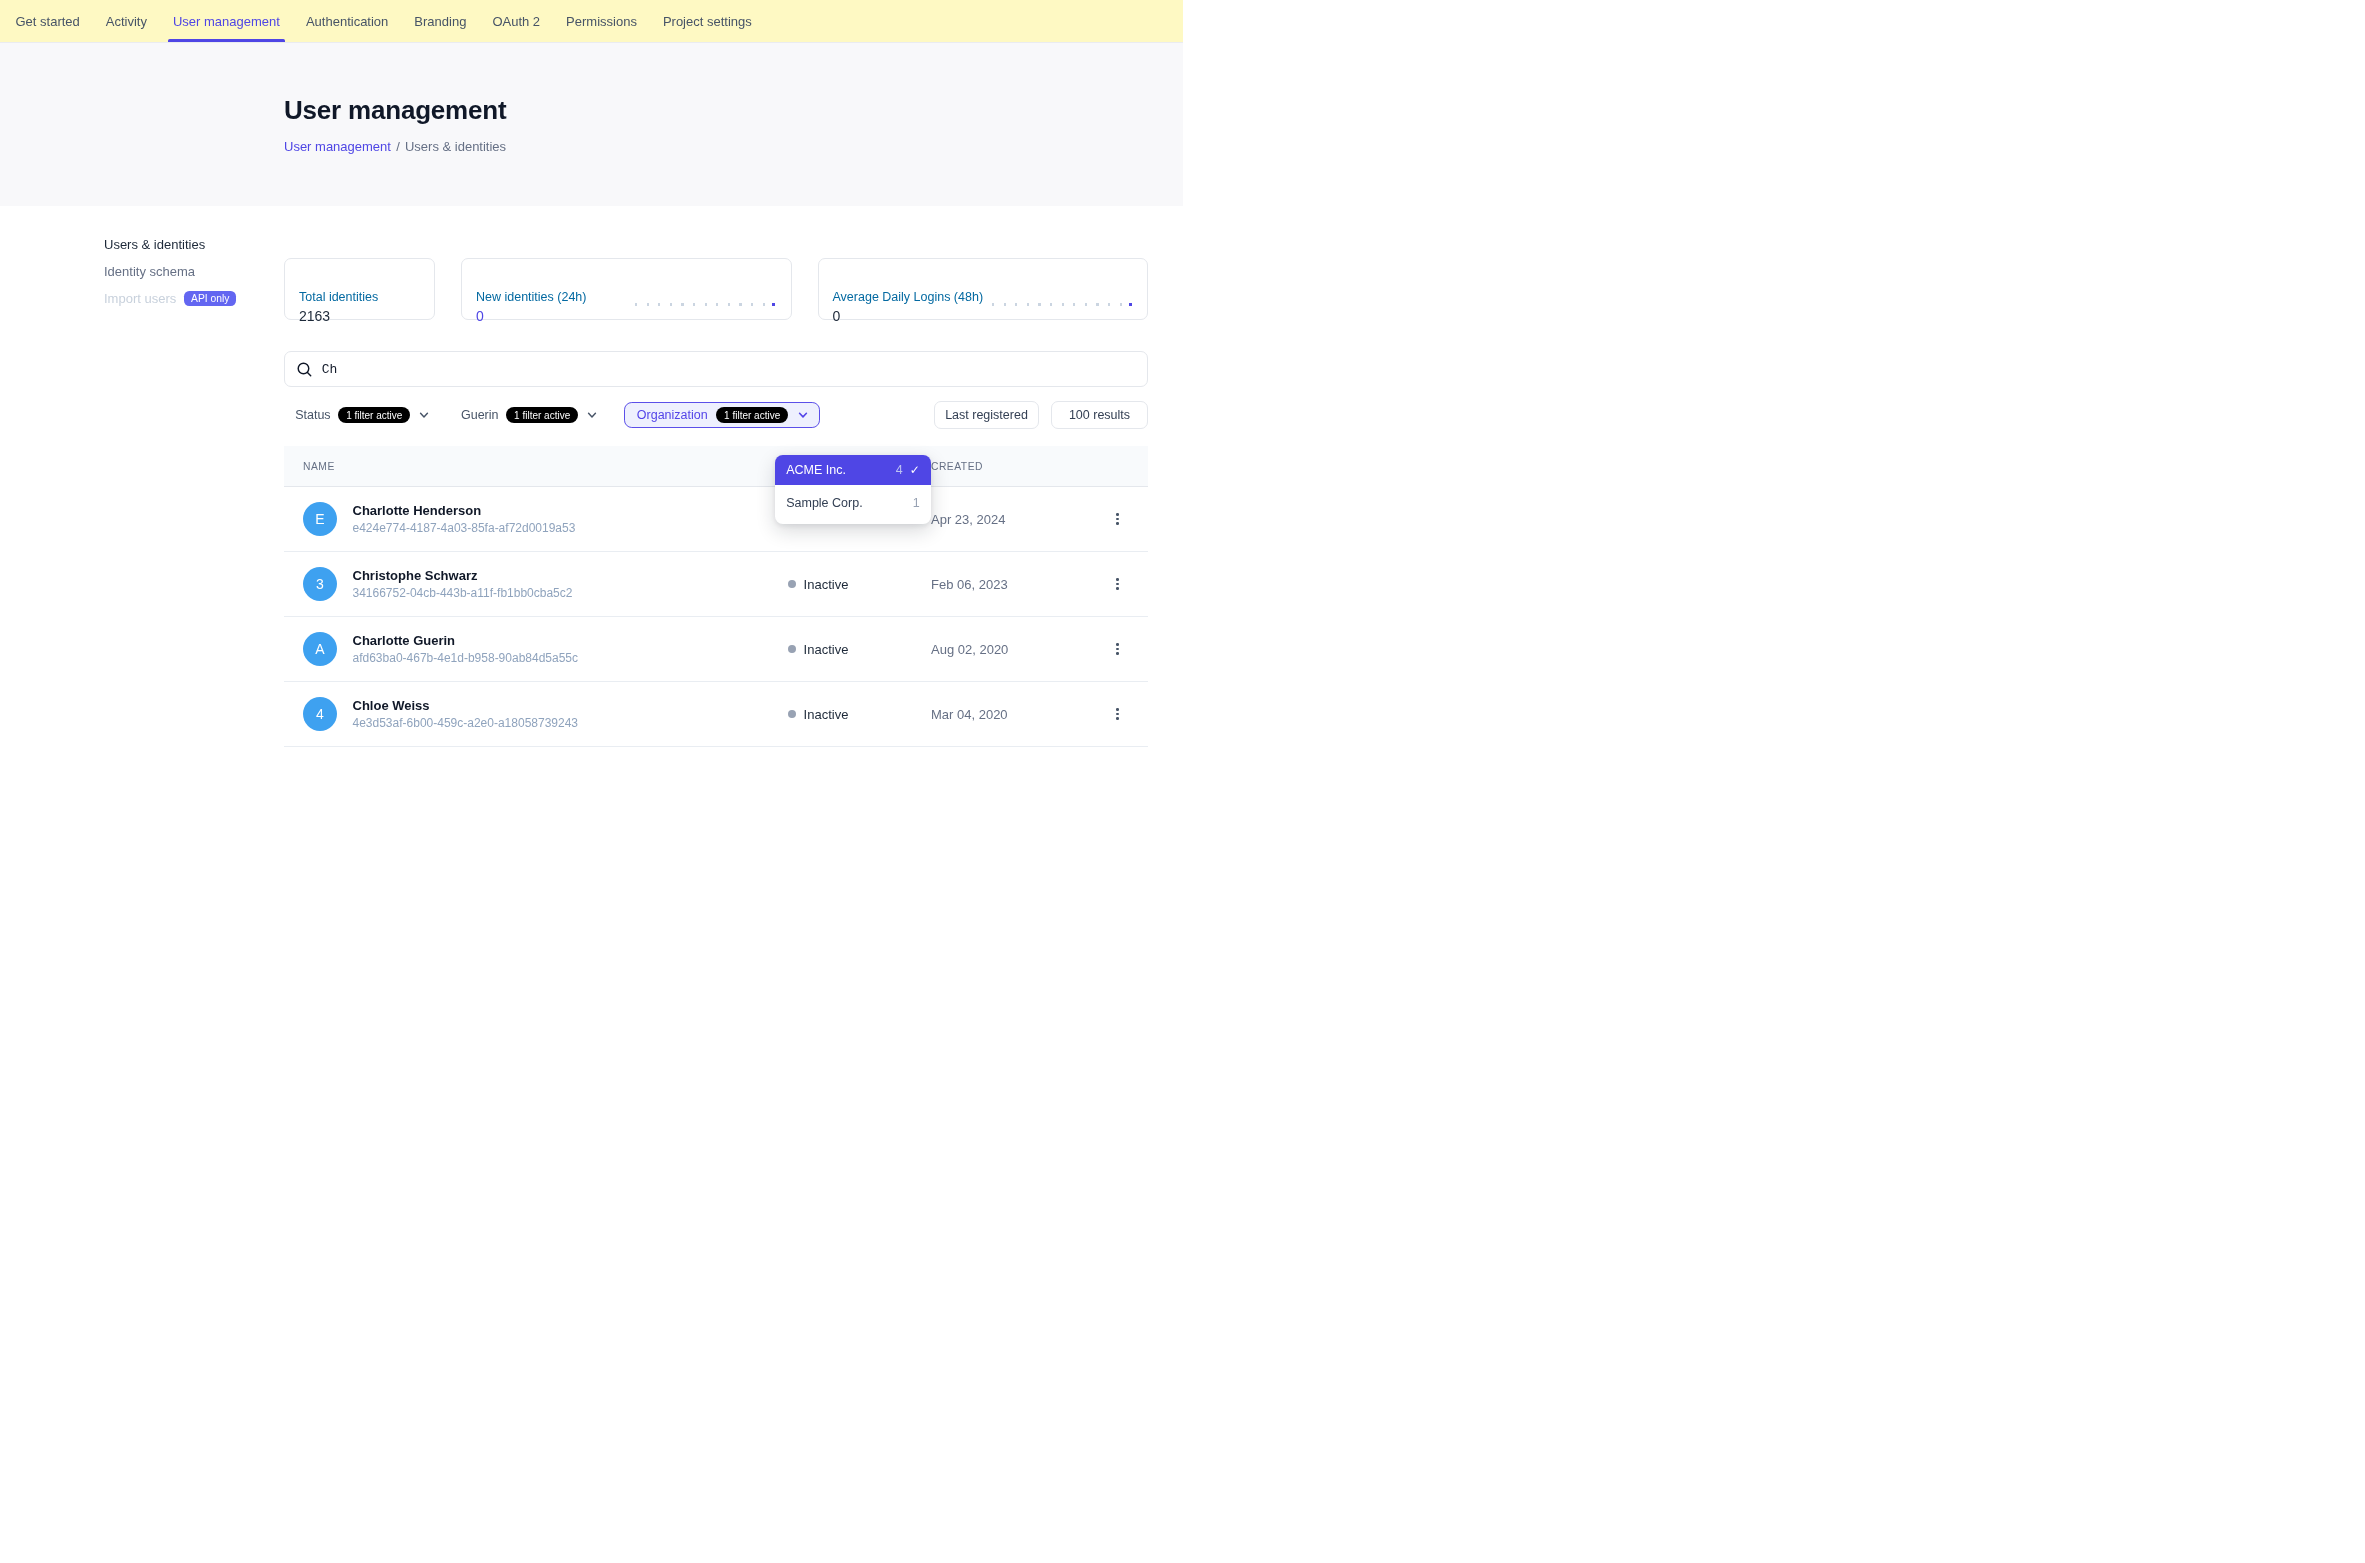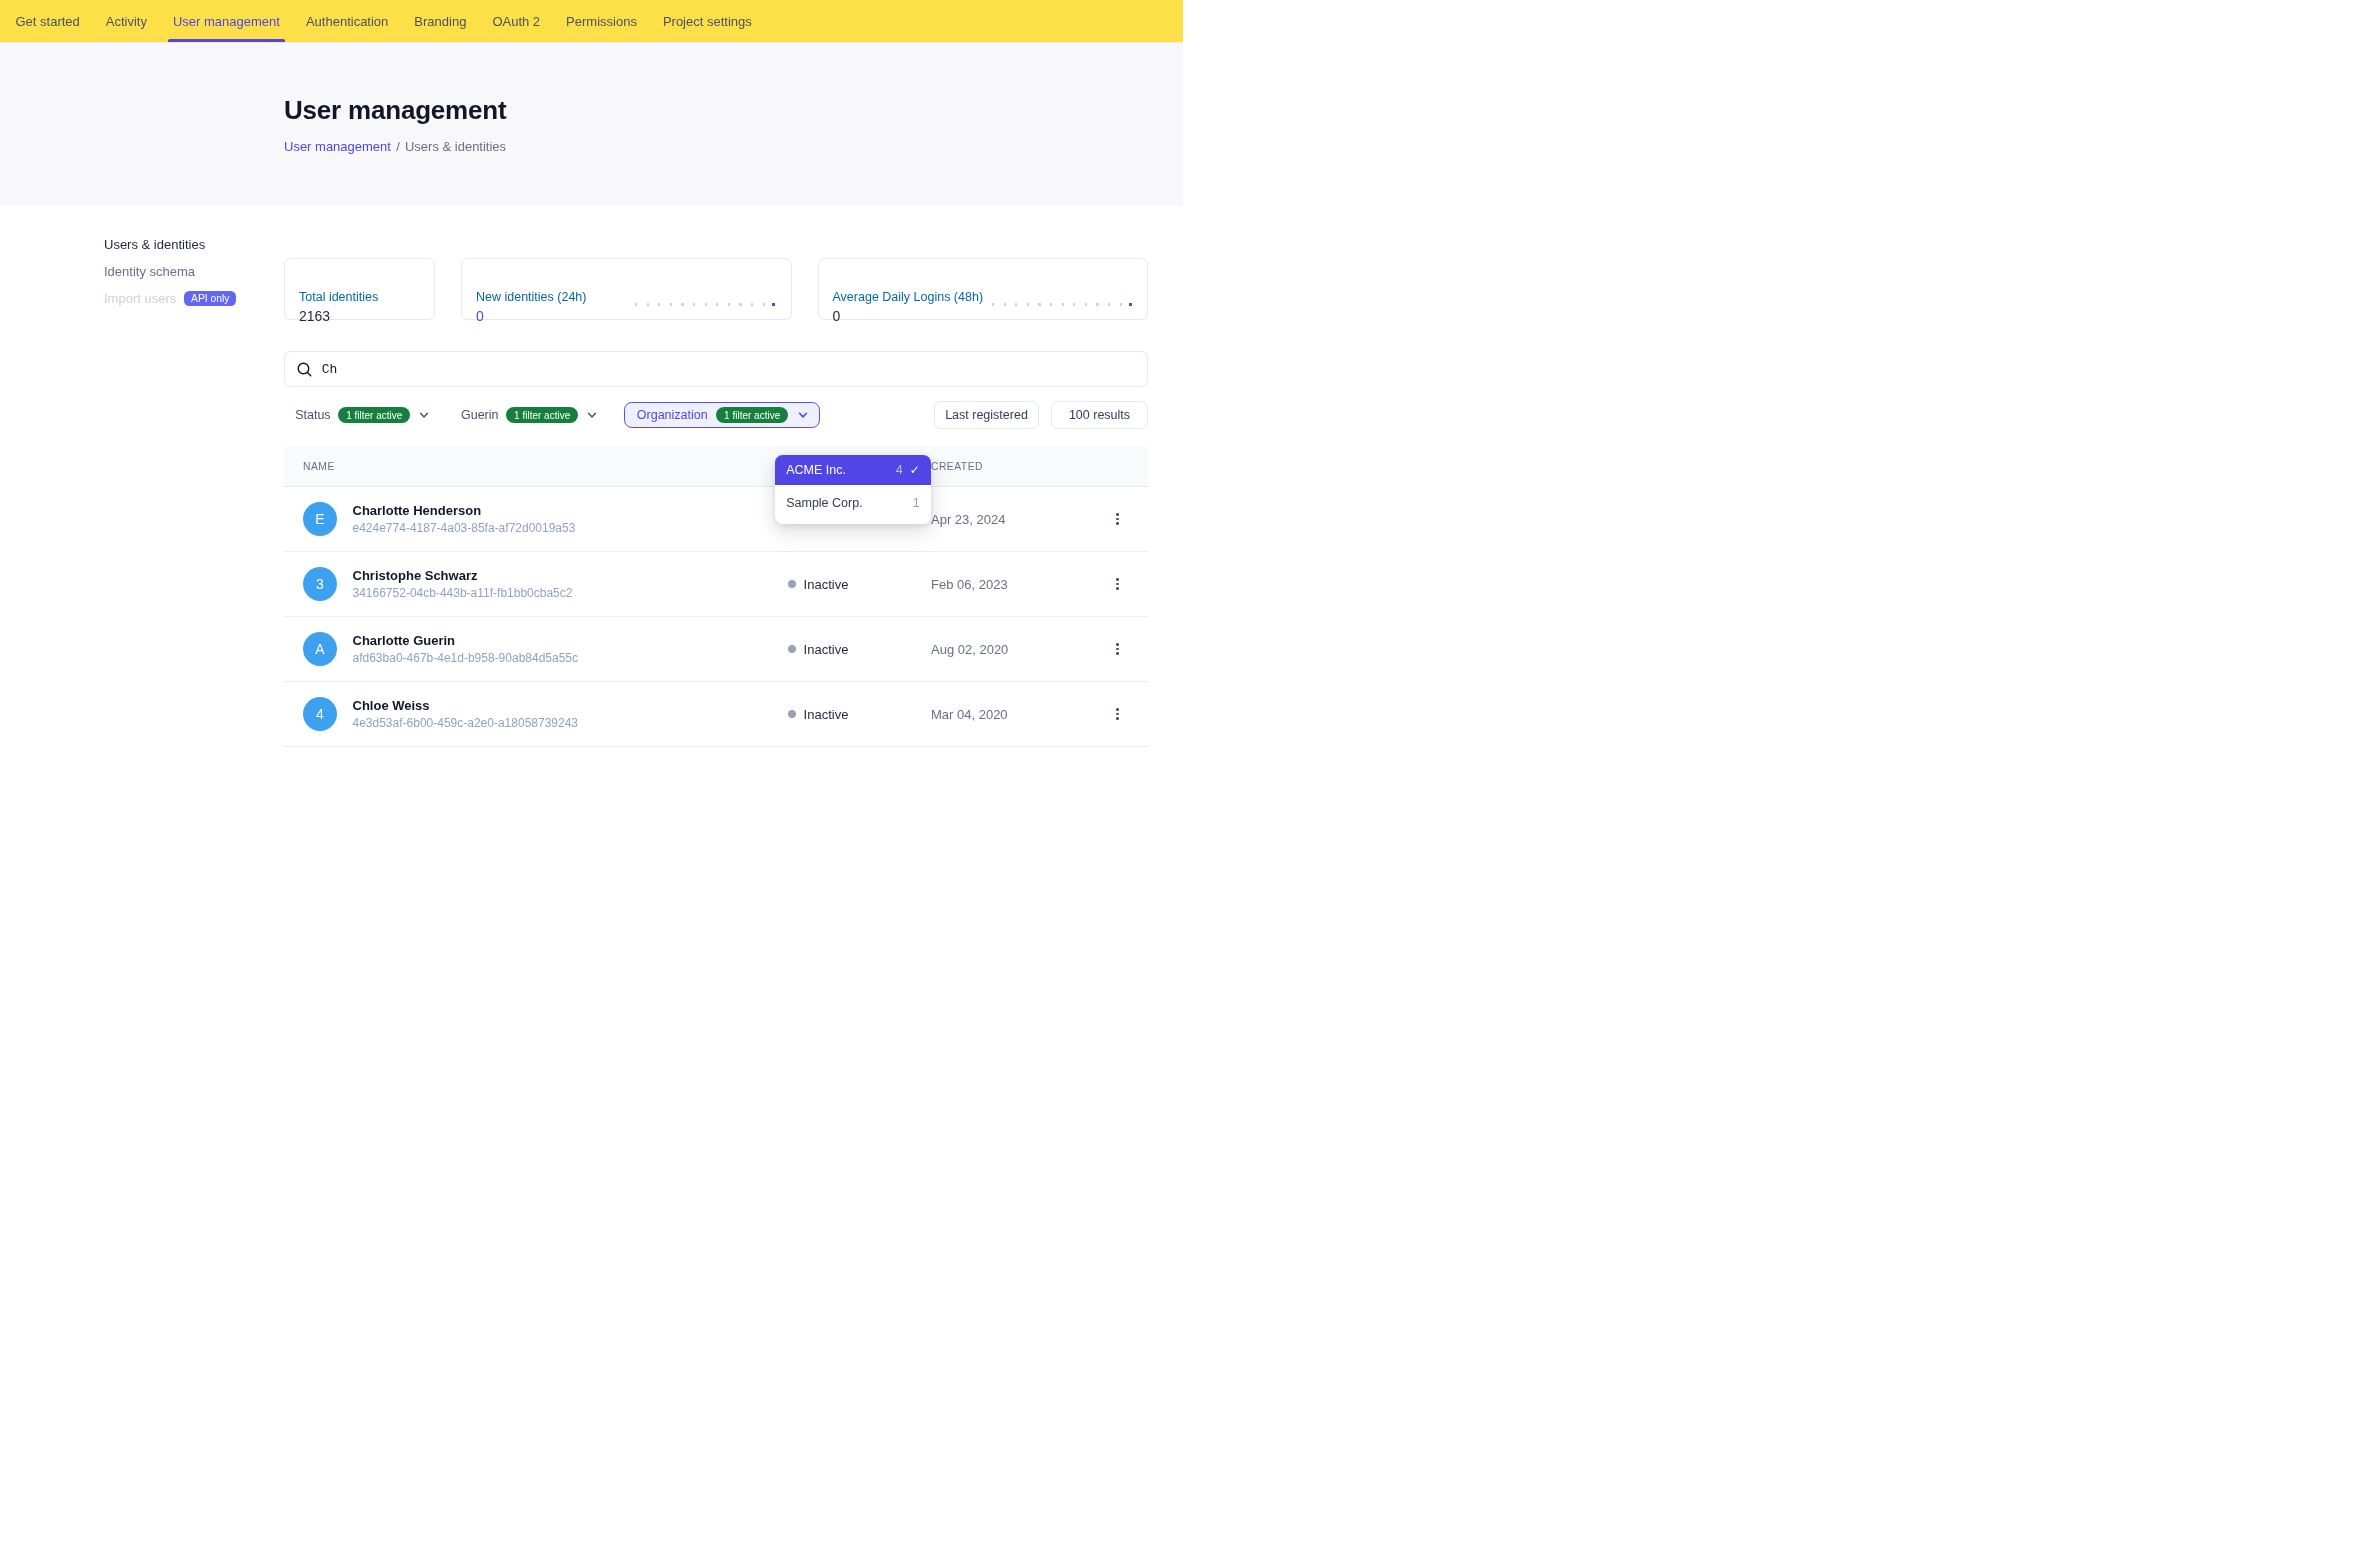--- a/index.html
+++ b/index.html
@@ -1,20 +1,20 @@
 <!DOCTYPE html>
 <html style="font-size:14px"><head>
 <meta charset="utf-8">
 <style>
   * { margin:0; padding:0; box-sizing:border-box; }
   html,body { width:1183px; height:782px; overflow:hidden; background:#fff;
     font-family:"Liberation Sans","DejaVu Sans",sans-serif; color:#101828; }
 
   
-  .topnav { height:43px; background:#fde047; border-bottom:0.9px solid #eaecf0;
+  .topnav { height:43px; background:#fef9c3; border-bottom:0.9px solid #eaecf0;
     display:flex; align-items:stretch; padding:0 15.5px; gap:26px; }
   .tab { display:flex; align-items:center; font-size:13px; color:#475467;
     position:relative; cursor:pointer; }
   .tab.active { color:#4f46e5; }
   .tab.active::after { content:""; position:absolute; left:-5.2px; right:-5.2px; bottom:0;
     height:2.6px; background:#4f46e5; border-radius:1.7px 1.7px 0 0; }
 
   
   .hero { height:163px; background:#f8f8fa; padding:52px 0 0 284px; }
   .hero h1 { font-size:26px; font-weight:700; color:#101828; letter-spacing:-0.2px; }
@@ -52,21 +52,21 @@
 
   
   .search { margin-top:31px; height:36px; border:0.9px solid #e4e7ec; border-radius:7px;
     display:flex; align-items:center; padding:0 11.2px; gap:8.6px; background:#fff; }
   .search-value { font-size:13px; color:#101828;font-family:Liberation Mono, monospace; }
 
   
   .filters { margin-top:14px; display:flex; align-items:center; padding-left:11.2px; }
   .f-group { display:flex; align-items:center; gap:7.8px; cursor:pointer; }
   .f-label { font-size:12.5px; color:#475467; }
-  .pill { background:#15803d; color:#fff; font-size:10px; padding:2.6px 7.8px;
+  .pill { background:#000000; color:#fff; font-size:10px; padding:2.6px 7.8px;
     border-radius:861px; font-weight:500; white-space:nowrap; }
   .chev { color:#475467; display:flex; }
   .gap1 { margin-left:31px; }
   .org-btn { margin-left:26px; display:flex; align-items:center; gap:8.6px;
     padding:4.3px 10.3px 4.3px 12px; border:1.3px solid #5b4fe9; border-radius:7.8px;
     background:#eef0fe; color:#5344e8; cursor:pointer; }
   .org-btn .f-label { color:#5344e8; }
   .org-btn .chev { color:#5344e8; }
   .right-selects { margin-left:auto; display:flex; gap:12px; }
   .select-box { border:0.9px solid #e4e7ec; border-radius:7px; height:28px;

